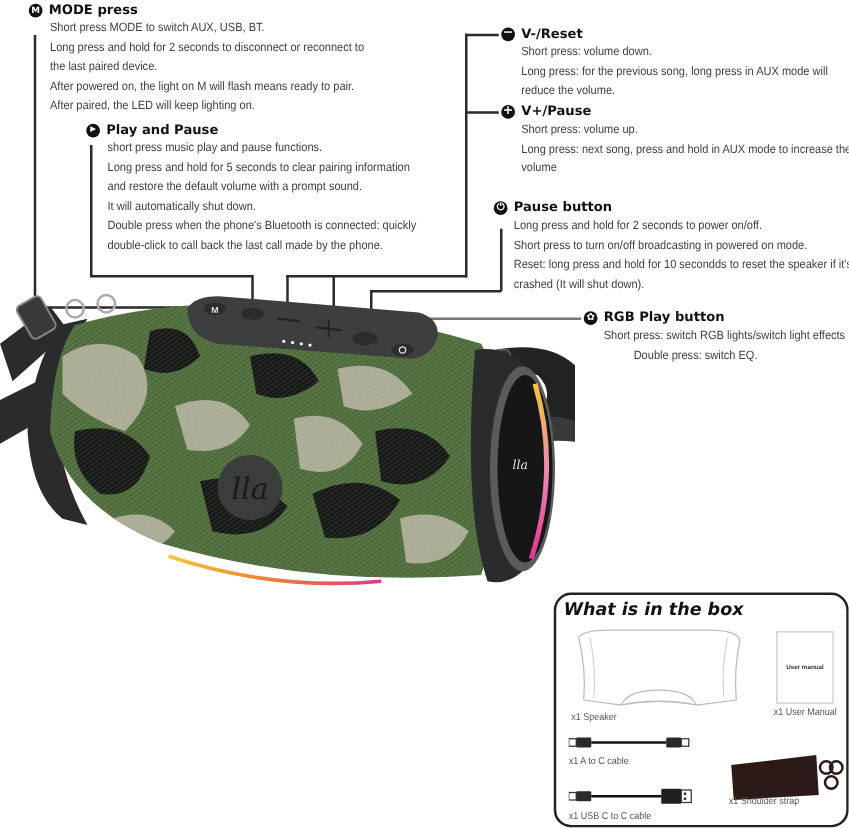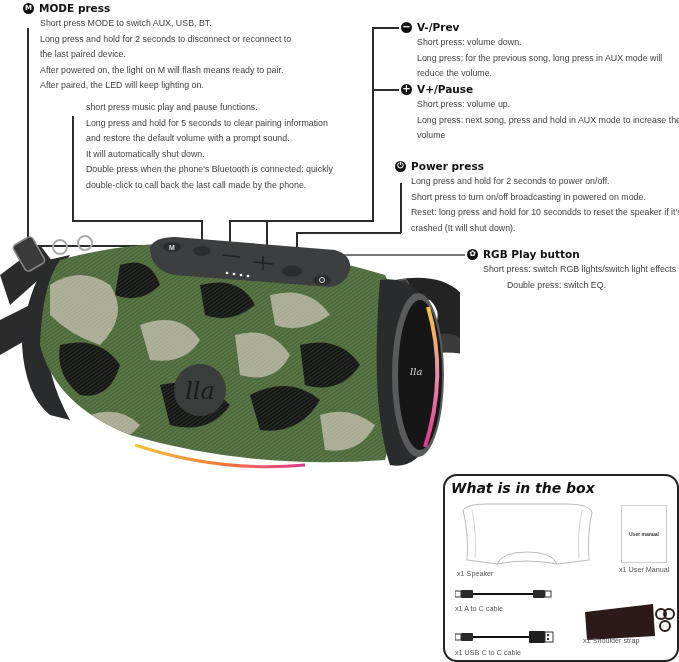--- a/index.html
+++ b/index.html
@@ -42,34 +42,38 @@
   <div class="desc" style="margin-left:17px;margin-top:1px;">
     <div>Short press MODE to switch AUX, USB, BT.</div>
     <div>Long press and hold for 2 seconds to disconnect or reconnect to</div>
     <div>the last paired device.</div>
     <div>After powered on, the light on M will flash means ready to pair.</div>
     <div>After paired, the LED will keep lighting on.</div>
   </div>
 </div>
 
 <div class="abs" style="left:69px;top:98px;">
+  <div class="title">
+    <span class="ico" style="font-size:6px;">▶</span>
+    <span>Play and Pause</span>
+  </div>
   <div class="desc" style="margin-left:17px;margin-top:1px;">
     <div>short press music play and pause functions.</div>
     <div>Long press and hold for 5 seconds to clear pairing information</div>
     <div>and restore the default volume with a prompt sound.</div>
     <div>It will automatically shut down.</div>
     <div>Double press when the phone's Bluetooth is connected: quickly</div>
     <div>double-click to call back the last call made by the phone.</div>
   </div>
 </div>
 
 <div class="abs" style="left:401px;top:21px;">
   <div class="title">
     <span class="ico" style="font-size:10px;">−</span>
-    <span>V-/Prev</span>
+    <span>V-/Reset</span>
   </div>
   <div class="desc" style="margin-left:16px;margin-top:1px;">
     <div>Short press: volume down.</div>
     <div>Long press: for the previous song, long press in AUX mode will</div>
     <div>reduce the volume.</div>
   </div>
 </div>
 
 <div class="abs" style="left:401px;top:83px;">
   <div class="title">
@@ -79,21 +83,21 @@
   <div class="desc" style="margin-left:16px;margin-top:1px;">
     <div>Short press: volume up.</div>
     <div>Long press: next song, press and hold in AUX mode to increase the</div>
     <div>volume</div>
   </div>
 </div>
 
 <div class="abs" style="left:395px;top:160px;">
   <div class="title">
     <span class="ico" style="font-size:8px;">⏻</span>
-    <span>Power press</span>
+    <span>Pause button</span>
   </div>
   <div class="desc" style="margin-left:16px;margin-top:1px;">
     <div>Long press and hold for 2 seconds to power on/off.</div>
     <div>Short press to turn on/off broadcasting in powered on mode.</div>
     <div>Reset: long press and hold for 10 secondds to reset the speaker if it's</div>
     <div>crashed (It will shut down).</div>
   </div>
 </div>
 
 <div class="abs" style="left:467px;top:248px;">

